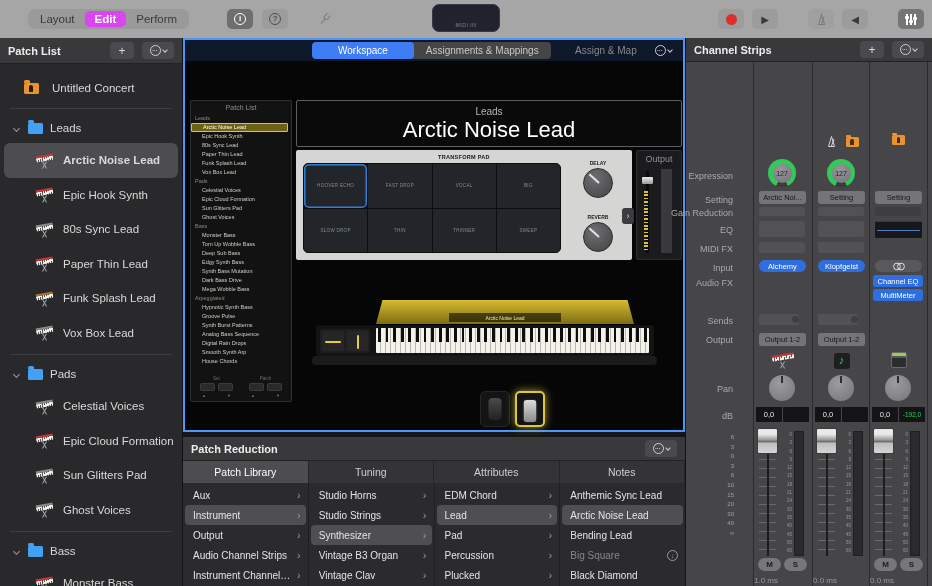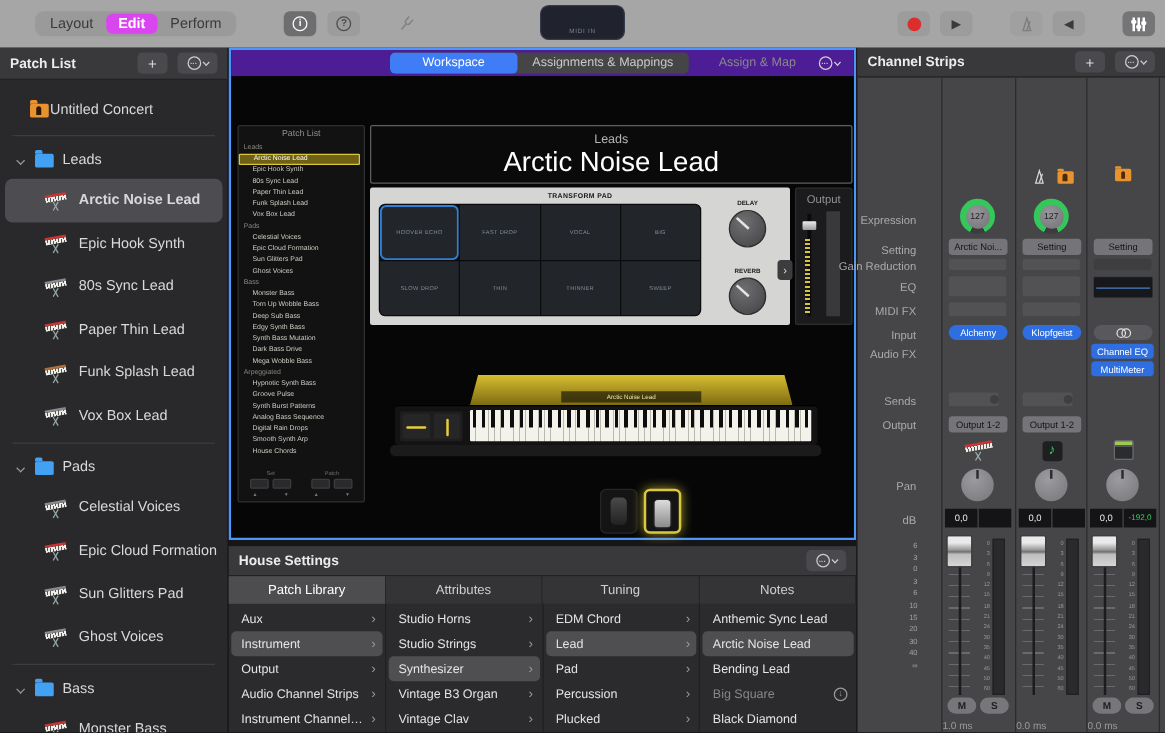--- a/index.html
+++ b/index.html
@@ -36,41 +36,41 @@
 .hbtn{width:24px;height:17px;background:#4a4a4e;border-radius:4px;color:#d8d8d8;display:flex;align-items:center;justify-content:center;font-size:12px;border:0;cursor:pointer}
 .menu-btn{width:32px;gap:2px}
 .dots-circ{width:11px;height:11px;border:1px solid #cfcfcf;border-radius:50%;font-size:4px;line-height:10px;text-align:center;color:#cfcfcf;letter-spacing:.5px}
 .chev-dn{width:4px;height:4px;border-right:1.4px solid #cfcfcf;border-bottom:1.4px solid #cfcfcf;transform:rotate(45deg);margin-top:-2px}
 
 
 .sidebar{position:absolute;left:0;top:38px;width:183px;height:548px;background:#29292b;border-right:1px solid #121214;overflow:hidden}
 .sidebar .phead{height:26px}
 .sidebar .phead .ttl{margin-right:auto}
 .sb-row{display:flex;align-items:center;color:#d9d9d9;font-size:11.5px}
-.sb-concert{height:32px;margin-top:8px;padding-left:24px;gap:1px}
+.sb-concert{height:32px;margin-top:8px;padding-left:24px;gap:13px}
 .sb-folder{height:30px;padding-left:14px;gap:7px}
 .sb-patch{height:34.5px;padding-left:36px;gap:10px}
 .sb-patch.sel{background:#4d4d51;border-radius:6px;margin:0 4px;padding-left:32px;font-weight:bold}
 .sb-div{height:1px;background:#3d3d40;margin:4px 10px}
 .tri-dn{width:5px;height:5px;border-right:1.5px solid #9a9a9a;border-bottom:1.5px solid #9a9a9a;transform:rotate(45deg);margin-right:2px}
 .folder{width:15px;height:11px;border-radius:1.5px;position:relative;flex-shrink:0}
 .folder:before{content:"";position:absolute;top:-2.5px;left:0;width:6px;height:3px;border-radius:1.5px 1.5px 0 0;background:inherit}
 .folder.orange{background:#e8932f}
 .folder.orange:after{content:"";position:absolute;left:5px;top:2px;width:4px;height:7px;background:#2a1a05;border-radius:2px 2px 0 0}
 .folder.blue{background:#43a1f4}
 .kbi{width:17px;height:15px;position:relative;flex-shrink:0}
 .kbi .deck{position:absolute;top:2px;left:0;width:17px;height:5.5px;transform:rotate(-10deg);background:repeating-linear-gradient(90deg,#efefe8 0 1.6px,#555 1.6px 2.2px);border-top:2px solid #c33}
 .kbi.gray .deck{border-top-color:#8a8a8e}
 .kbi.brown .deck{border-top-color:#b07035}
 .kbi:before,.kbi:after{content:"";position:absolute;top:8px;width:1.3px;height:8px;background:#9aa;left:8px}
 .kbi:before{transform:rotate(30deg)}.kbi:after{transform:rotate(-30deg)}
 
 
 .workspace{position:absolute;left:183px;top:38px;width:502px;height:394px;border:2px solid #4b96f8;background:#070708}
-.ws-head{height:21px;background:#4c1d95;display:flex;align-items:center;position:relative;padding:0 6px}
+.ws-head{height:21px;background:#0f172a;display:flex;align-items:center;position:relative;padding:0 6px}
 .ws-seg{position:absolute;left:127px;display:flex;background:#454548;border-radius:4px;overflow:hidden}
 .ws-seg .wtab{font-size:10px;padding:3px 12px;color:#c9c9c9;border:0;background:transparent;font-family:inherit;cursor:pointer}
 .ws-seg .wtab.active{background:#3e7df5;color:#fff;border-radius:4px;padding:3px 26px}
 .assign-map{position:absolute;left:390px;font-size:10px;color:#88888c}
 .ws-menu{position:absolute;right:4px;top:2px;height:17px;background:transparent}
 .ws-body{position:absolute;left:0;top:21px;right:0;bottom:0;background:#060607}
 
 
 .mini{position:absolute;left:5px;top:39px;width:102px;height:302px;background:#121212;border:1px solid #303032;border-radius:2px;padding-top:3px}
 .mini .mttl{text-align:center;font-size:7px;color:#8f8f8f;margin-bottom:3px}
@@ -482,30 +482,30 @@
     <div class="pedals">
       <div class="pedal"></div>
       <div class="pedal lit"></div>
     </div>
 
   </div>
 </div>
 
 <div class="psettings">
   <div class="phead">
-    <span class="ttl">House Settings</span>
+    <span class="ttl">Patch Reduction</span>
     <button class="hbtn menu-btn">
         <span class="dots-circ">•••</span>
         <span class="chev-dn"></span>
       </button>
   </div>
   <div class="ps-tabs">
     <div class="ps-tab active">Patch Library</div>
+    <div class="ps-tab">Tuning</div>
     <div class="ps-tab">Attributes</div>
-    <div class="ps-tab">Tuning</div>
     <div class="ps-tab">Notes</div>
   </div>
   <div class="ps-cols">
     <div class="ps-col">
       <div class="ps-row">
           <span class="lbl">Aux</span>
           <span class="rt">›</span>
         </div>
       <div class="ps-row sel">
           <span class="lbl">Instrument</span>

